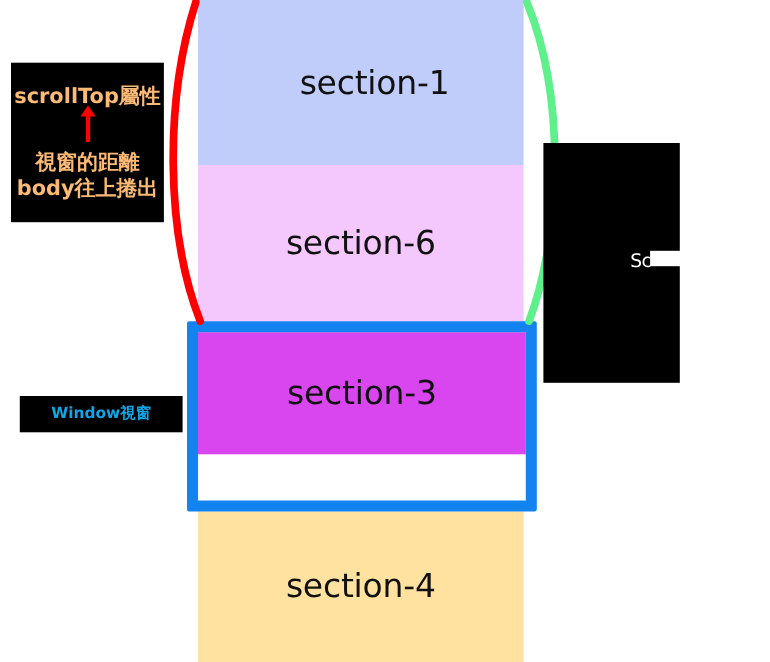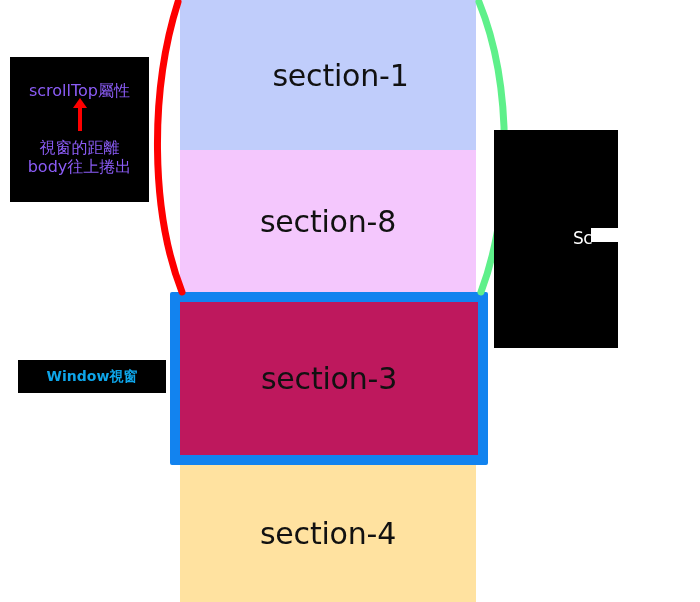--- a/index.html
+++ b/index.html
@@ -42,22 +42,22 @@
     left: 170px;
     top: 292px;
     width: 318px;
     height: 173px;
     border: 10px solid #1283ef;
     box-sizing: border-box;
     background: transparent;
     border-radius: 2px;
   }
   #section-3 {
-    left: 180px; top: 302px; width: 298px; height: 153px;
-    background: #be185d;
+    left: 180px; top: 302px; width: 298px; height: 111px;
+    background: #d946ef;
   }
 
   #section-4 { left: 180px; top: 465px; width: 296px; height: 137px; background: #ffe2a0; }
 
   
   .arc-svg {
     position: absolute;
     top: 0;
     left: 0;
     width: 700px;
@@ -77,23 +77,23 @@
   }
 
   #scrolltop-callout {
     left: 10px;
     top: 57px;
     width: 139px;
     height: 145px;
     padding: 4px 2px;
   }
   .callout-line-red {
-    color: #8b5cf6;
-    font-size: 16px;
-    font-weight: normal;
+    color: #fdba74;
+    font-size: 19px;
+    font-weight: bold;
     line-height: 1.18;
     white-space: nowrap;
     font-family: "DejaVu Sans", "Liberation Sans", sans-serif;
   }
   .arrow-shaft {
     width: 4px;
     height: 24px;
     background: #fe0000;
     position: relative;
     margin: 6px 0 8px 0;
@@ -158,21 +158,21 @@
 </head>
 <body>
 
 <div id="canvas">
 
   <div class="section" id="section-1">
     <span class="section-label">section-1</span>
   </div>
 
   <div class="section" id="section-2">
-    <span class="section-label">section-8</span>
+    <span class="section-label">section-6</span>
   </div>
 
   <div class="section" id="section-3">
     <span class="section-label">section-3</span>
   </div>
 
   <div class="section" id="section-4">
     <span class="section-label">section-4</span>
   </div>
 

